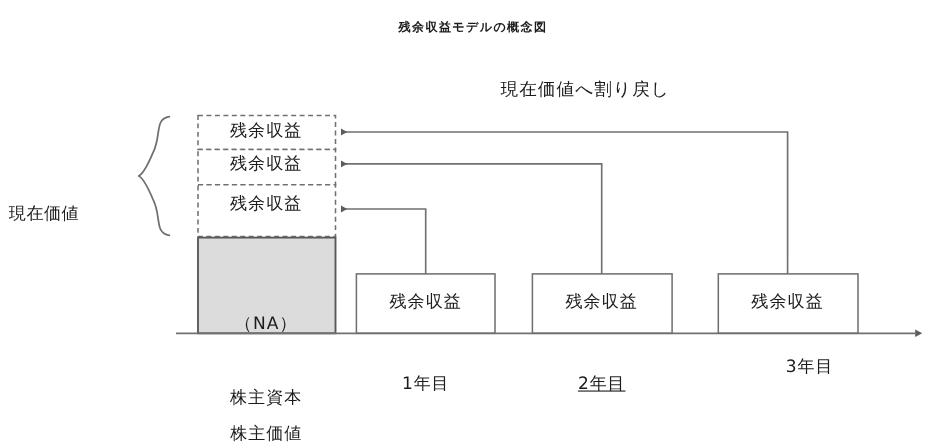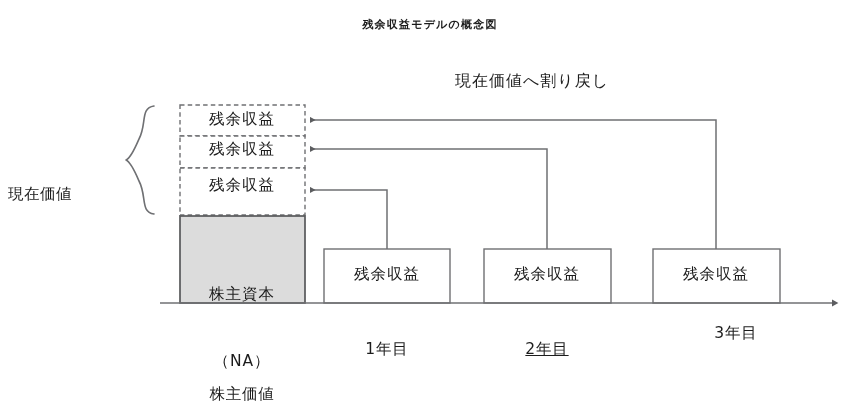--- a/index.html
+++ b/index.html
@@ -157,22 +157,22 @@
 
   <div class="txt" id="pv-label">
     <div>現在価値</div>
   </div>
 
   <div class="txt box-label stack-label" id="ri-pv-1-label">残余収益</div>
   <div class="txt box-label stack-label" id="ri-pv-2-label">残余収益</div>
   <div class="txt box-label stack-label" id="ri-pv-3-label">残余収益</div>
 
   <div class="txt box-label" id="equity-label">
+    <div>（NA）</div>
     <div>株主資本</div>
-    <div>（NA）</div>
   </div>
 
   <div class="txt year-box-label stack-label" id="year-box-1-label">残余収益</div>
   <div class="txt year-box-label stack-label" id="year-box-2-label">残余収益</div>
   <div class="txt year-box-label stack-label" id="year-box-3-label">残余収益</div>
 
   <div class="txt axis-label" id="equity-value-label">
     <div>株主価値</div>
     
   </div>

